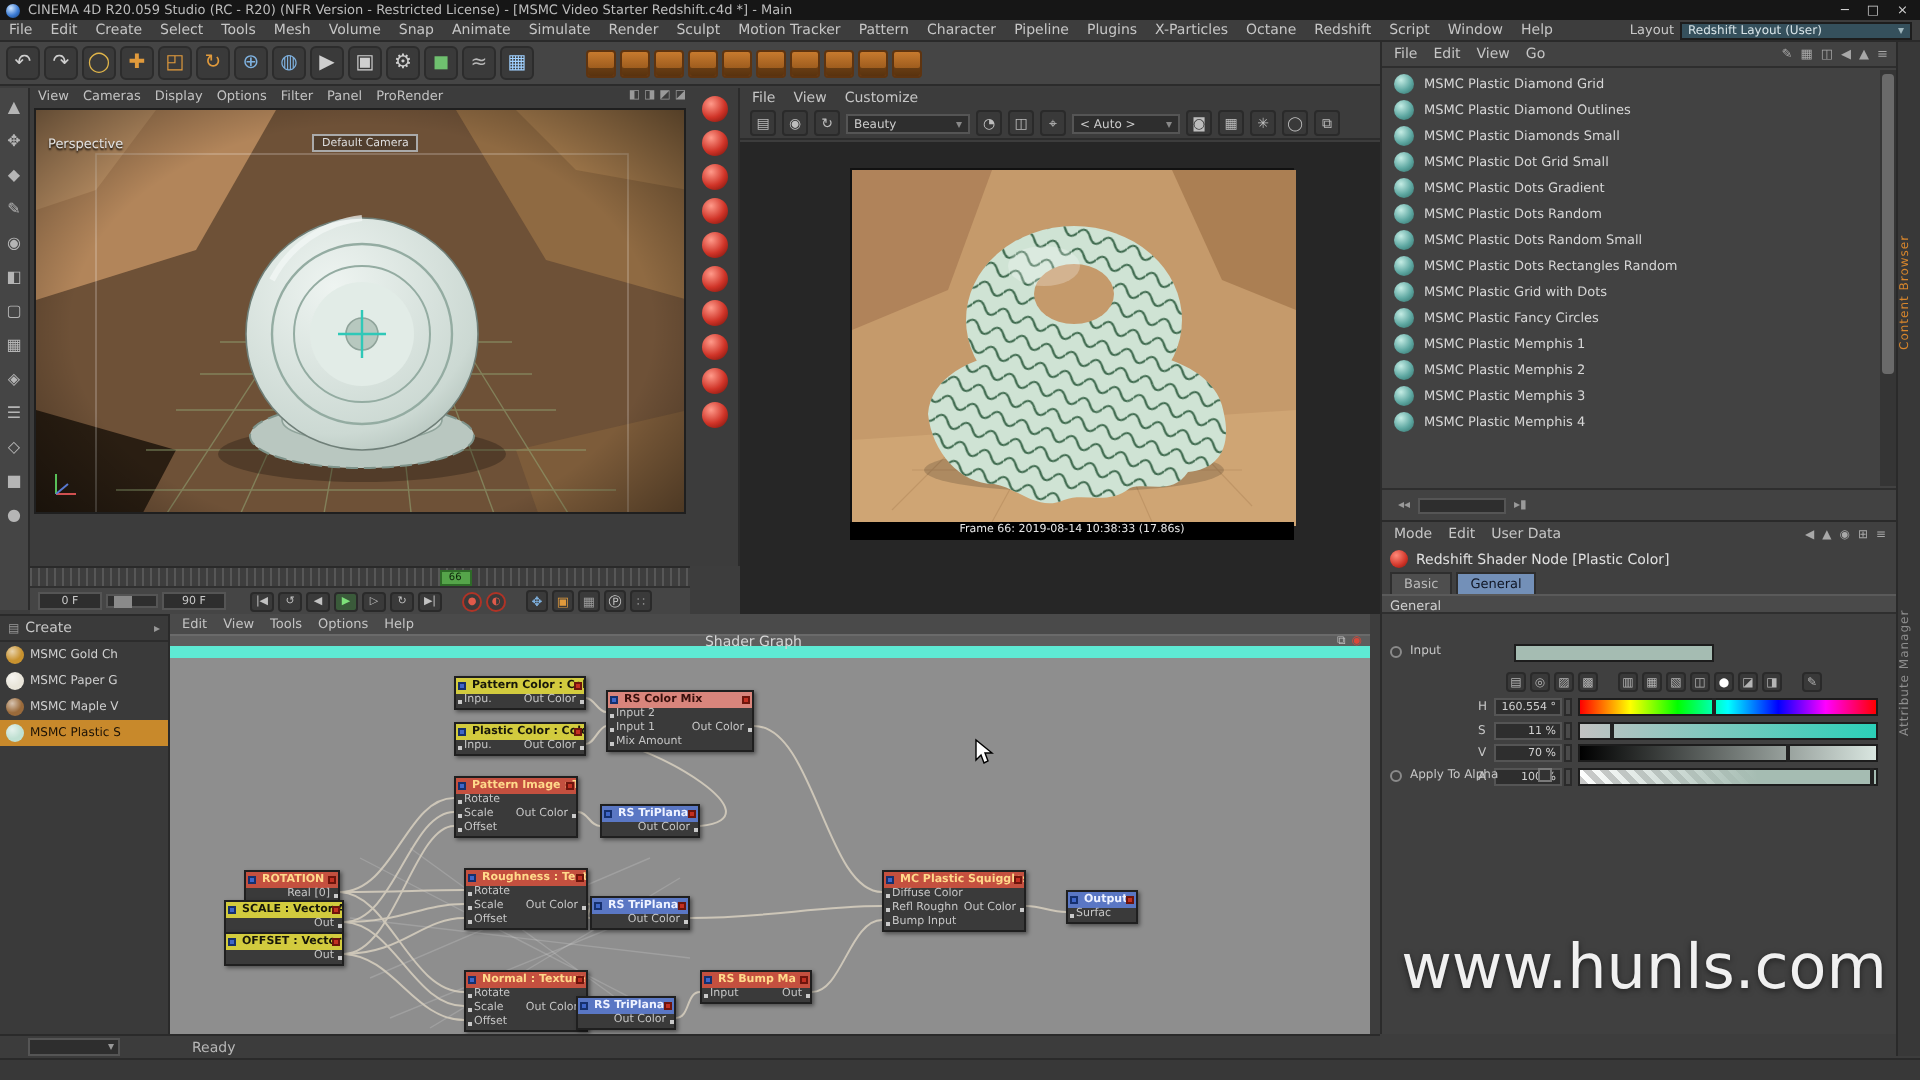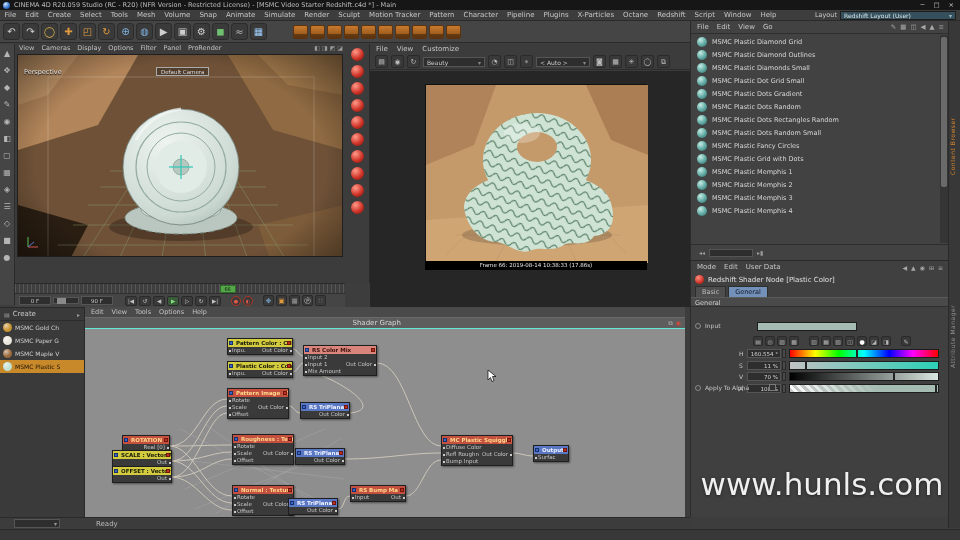--- a/index.html
+++ b/index.html
@@ -75,21 +75,21 @@
   #mat-header{height:13px;border-bottom:1px solid #2c2c2c;display:flex;align-items:center;
               font-size:7px;padding:0 4px;gap:3px;color:#c8c8c8;}
   #mat-header .arr{margin-left:auto;font-size:6px;color:#999;}
   .mat-row{height:13px;display:flex;align-items:center;gap:3px;padding-left:3px;font-size:6px;color:#cfcfcf;
            white-space:nowrap;overflow:hidden;}
   .mat-row.sel{background:#c8892b;color:#1b1206;}
   .msph{width:9px;height:9px;border-radius:50%;flex:0 0 auto;}
   
   #shadergraph{position:absolute;left:85px;top:307px;width:600px;height:210px;background:#4a4a4a;}
   #sg-menus{height:10px;display:flex;gap:8px;padding-left:6px;font-size:6.5px;line-height:10px;color:#c4c4c4;}
-  #sg-titlebar{height:12px;background:#5d5d5d;border-top:1px solid #6a6a6a;border-bottom:1px solid #5eead4;
+  #sg-titlebar{height:12px;background:#5d5d5d;border-top:1px solid #6a6a6a;border-bottom:6px solid #5eead4;
                display:flex;align-items:center;font-size:7px;color:#d6d6d6;}
   #sg-titlebar .ttl{flex:1;text-align:center;}
   #sg-titlebar .ticons{display:flex;gap:3px;padding-right:4px;font-size:6px;}
   #sg-canvas{position:absolute;left:0;top:22px;width:600px;height:188px;background:#8e8e8e;overflow:hidden;}
   .node{position:absolute;border:1px solid #1f1f1f;box-shadow:1px 1px 2px rgba(0,0,0,.45);font-size:5.5px;}
   .nhdr{height:8px;line-height:8px;padding:0 7px 0 2px;font-weight:bold;white-space:nowrap;overflow:hidden;position:relative;}
   .nhdr .chip{position:absolute;left:1px;top:1.5px;width:4px;height:4px;background:#3f66c9;border:1px solid #16306e;}
   .nhdr .txt{margin-left:6px;}
   .nhdr .nx{position:absolute;right:1px;top:1.5px;width:4.5px;height:4.5px;background:#c33022;border:1px solid #6e150c;}
   .h-yellow{background:#d2cb3e;color:#17170a;}
@@ -781,33 +781,33 @@
         <div class="cb-row">
           <span class="cbsph"></span>
           <span>MSMC Plastic Dots Gradient</span>
         </div>
         <div class="cb-row">
           <span class="cbsph"></span>
           <span>MSMC Plastic Dots Random</span>
         </div>
         <div class="cb-row">
           <span class="cbsph"></span>
+          <span>MSMC Plastic Dots Random Small</span>
+        </div>
+        <div class="cb-row">
+          <span class="cbsph"></span>
           <span>MSMC Plastic Dots Rectangles Random</span>
         </div>
         <div class="cb-row">
           <span class="cbsph"></span>
-          <span>MSMC Plastic Dots Random Small</span>
+          <span>MSMC Plastic Grid with Dots</span>
         </div>
         <div class="cb-row">
           <span class="cbsph"></span>
           <span>MSMC Plastic Fancy Circles</span>
-        </div>
-        <div class="cb-row">
-          <span class="cbsph"></span>
-          <span>MSMC Plastic Grid with Dots</span>
         </div>
         <div class="cb-row">
           <span class="cbsph"></span>
           <span>MSMC Plastic Memphis 1</span>
         </div>
         <div class="cb-row">
           <span class="cbsph"></span>
           <span>MSMC Plastic Memphis 2</span>
         </div>
         <div class="cb-row">

